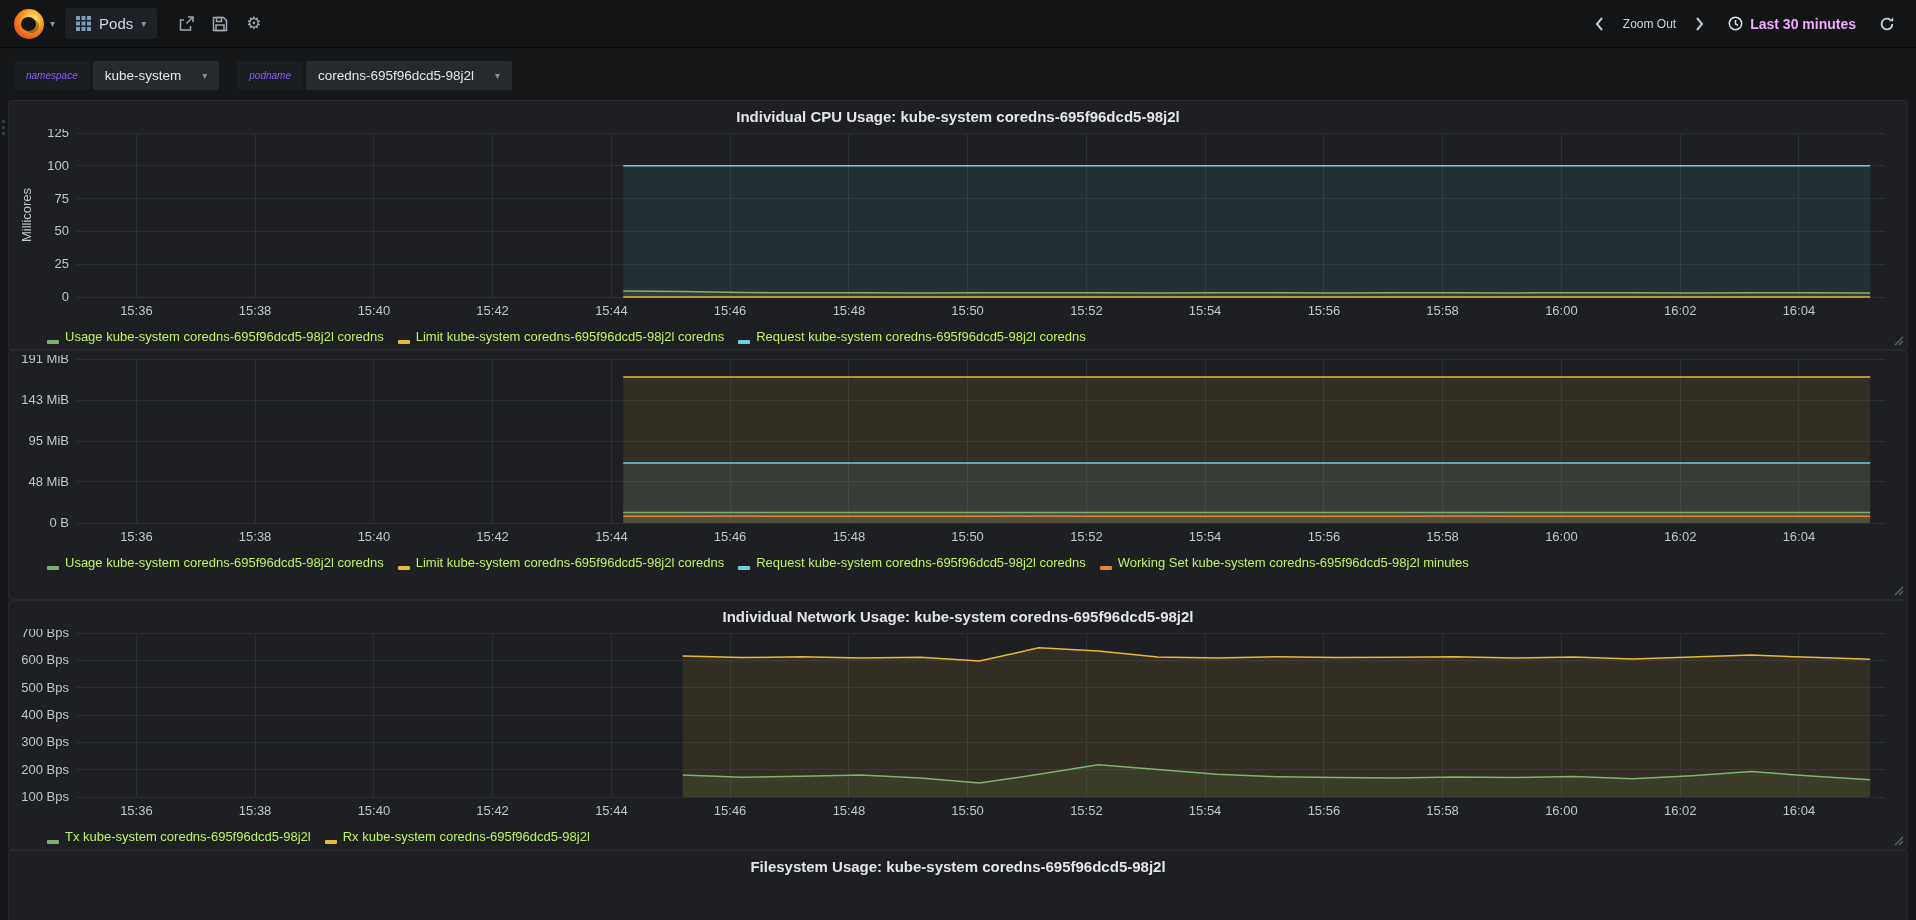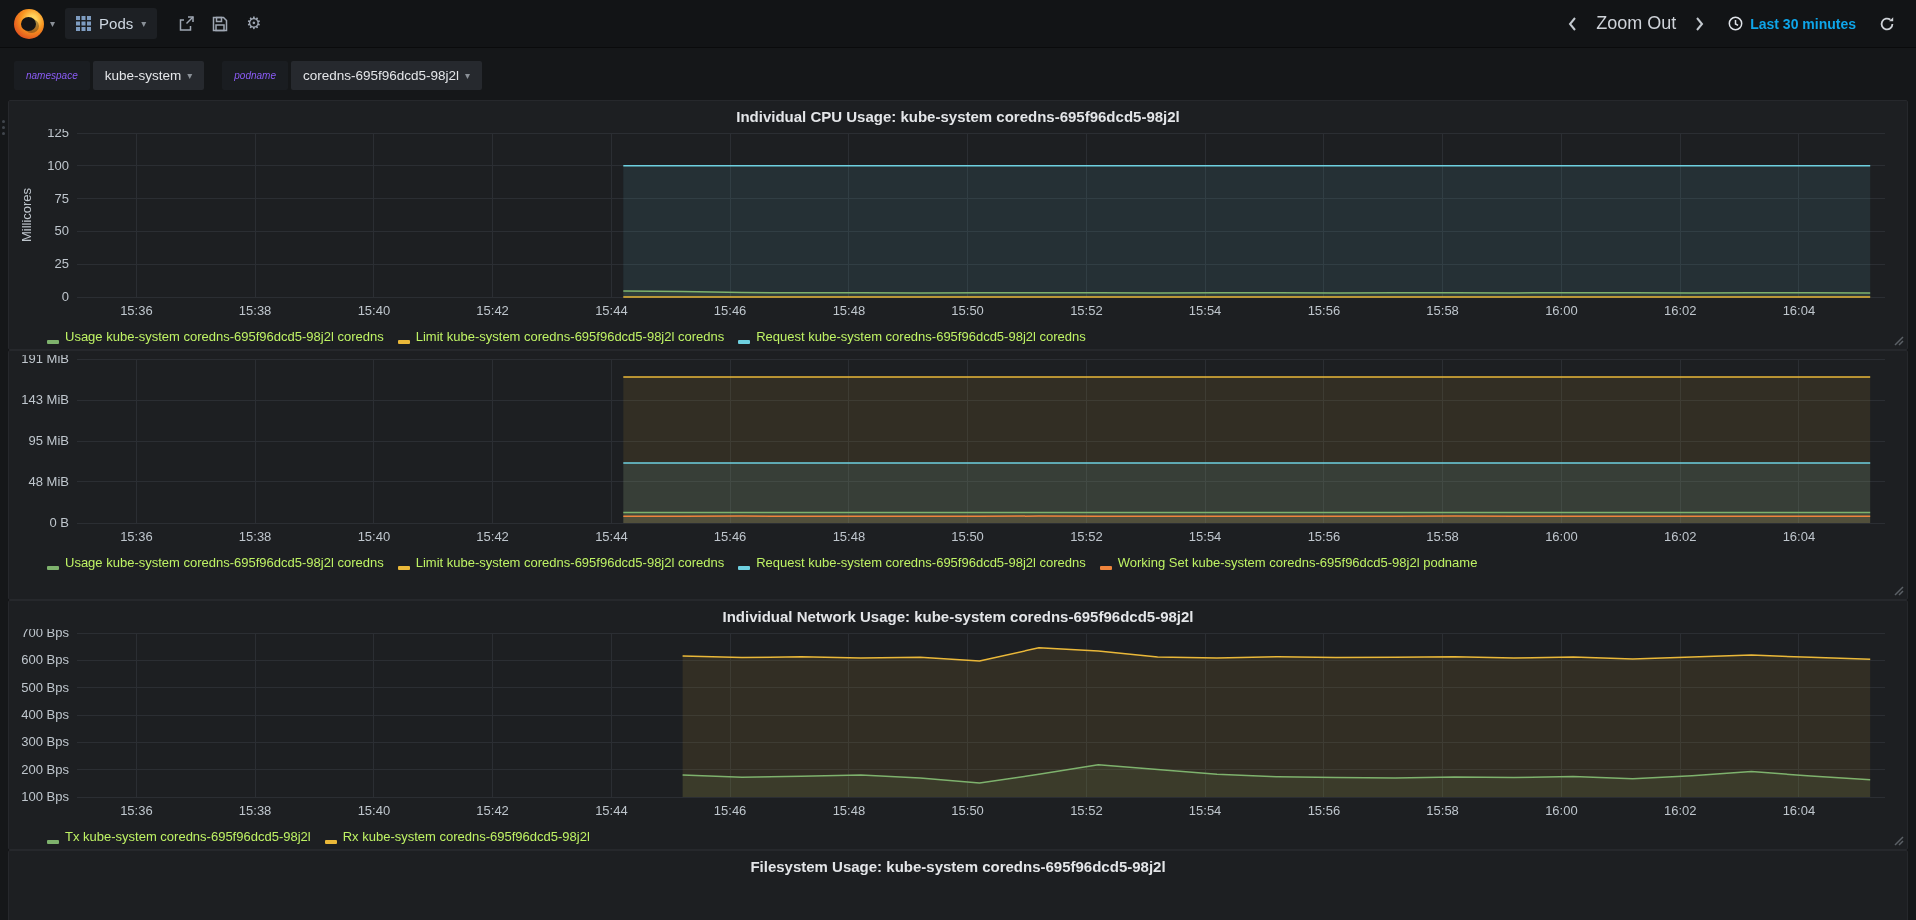--- a/index.html
+++ b/index.html
@@ -15,31 +15,31 @@
   .logo-circle { width:30px; height:30px; border-radius:50%; position:relative;
     background:radial-gradient(circle at 62% 35%, #ffd45e 0 14%, #f79520 42%, #e4581f 74%, #b33a10 100%); }
   .logo-circle::after { content:""; position:absolute; left:7px; top:8px; width:15px; height:14px;
     border-radius:50%; background:#121416; box-shadow:3px 2px 0 0 rgba(18,20,22,.35); }
   .caret { font-size:10px; color:#8a9097; line-height:1; }
   .dash-picker { gap:8px; background:#1d2024; border-radius:3px; padding:7px 11px; margin:0 12px 0 8px; }
   .dash-title { font-size:15px; color:#cfd8e2; }
   .nav-icon-btn { padding:6px 9px; color:#9fa7b3; }
   .gear-glyph { font-size:17px; color:#9fa7b3; line-height:1; }
   .nav-right { margin-left:auto; display:flex; align-items:center; gap:6px; }
-  .zoom-out-btn span { font-size:18px; color:#cfd3d9; padding:0 4px; }
+  .zoom-out-btn span { font-size:12px; color:#cfd3d9; padding:0 4px; }
   .time-btn { gap:7px; padding:6px 8px; }
-  .time-btn span { font-size:14px; font-weight:bold; color:#0ea5e9; }
+  .time-btn span { font-size:14px; font-weight:bold; color:#f0abfc; }
 
   
   .submenu { display:flex; align-items:center; gap:18px; padding:13px 14px 10px; }
   .variable { display:flex; align-items:stretch; gap:3px; }
   .var-label { background:#1a1d21; color:#8b5cf6; padding:7px 12px; font-size:10px;
     border-radius:2px; display:flex; align-items:center;font-style:italic; }
   .var-value { background:#26292e; color:#e4e6e9; padding:7px 12px; font-size:13.5px;
-    border-radius:2px; gap:6px; }
+    border-radius:2px; gap:21px; }
 
   
   .dashboard { padding:0 8px; }
   .panel { position:relative; background:#1d1f22; border:1px solid #26282c; border-radius:2px;
     margin-bottom:0; padding:4px 10px 0; height:250px; }
   .panel-title { text-align:center; font-size:15px; font-weight:bold; color:#e3e5e8;
     height:24px; line-height:24px; cursor:pointer; white-space:nowrap; overflow:hidden; }
   .chart { height:196px; }
   .legend { display:flex; align-items:center; gap:14px; margin-left:28px; height:22px; flex-wrap:nowrap; }
   .legend-item { display:flex; align-items:flex-end; font-size:13px; color:#bef264; cursor:pointer; white-space:nowrap; }
@@ -288,21 +288,21 @@
         <span class="legend-item">
           <span class="legend-icon" style="background: rgb(234, 184, 57);"></span>
           <span>Limit kube-system coredns-695f96dcd5-98j2l coredns</span>
         </span>
         <span class="legend-item">
           <span class="legend-icon" style="background: rgb(110, 208, 224);"></span>
           <span>Request kube-system coredns-695f96dcd5-98j2l coredns</span>
         </span>
         <span class="legend-item">
           <span class="legend-icon" style="background: rgb(239, 132, 60);"></span>
-          <span>Working Set kube-system coredns-695f96dcd5-98j2l podname</span>
+          <span>Working Set kube-system coredns-695f96dcd5-98j2l minutes</span>
         </span>
       </div>
     <svg class="resize-h" width="12" height="12">
       <path d="M11 3L3 11M11 7L7 11" stroke="#5c6166" stroke-width="1.5" fill="none"></path>
     </svg>
   </section>
 
   <section class="panel">
     <h2 class="panel-title">Individual Network Usage: kube-system coredns-695f96dcd5-98j2l</h2>
     <div class="chart"><svg width="1876" height="196" viewBox="0 0 1876 196">

